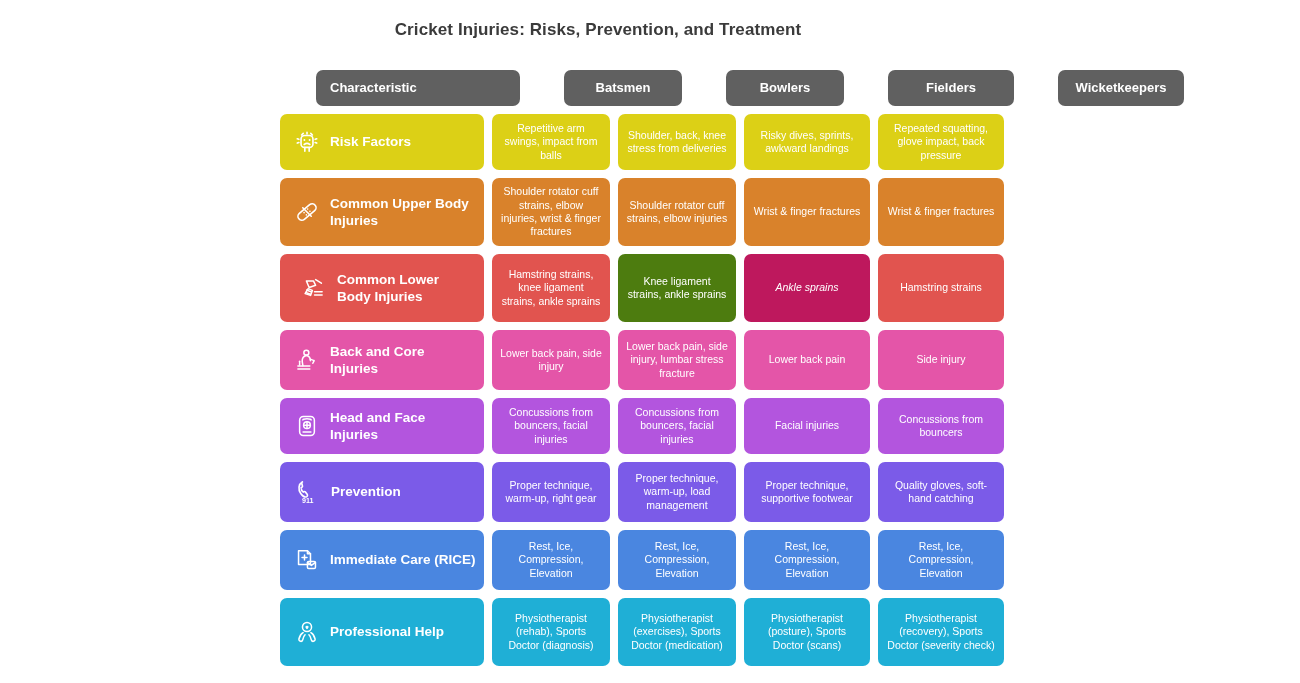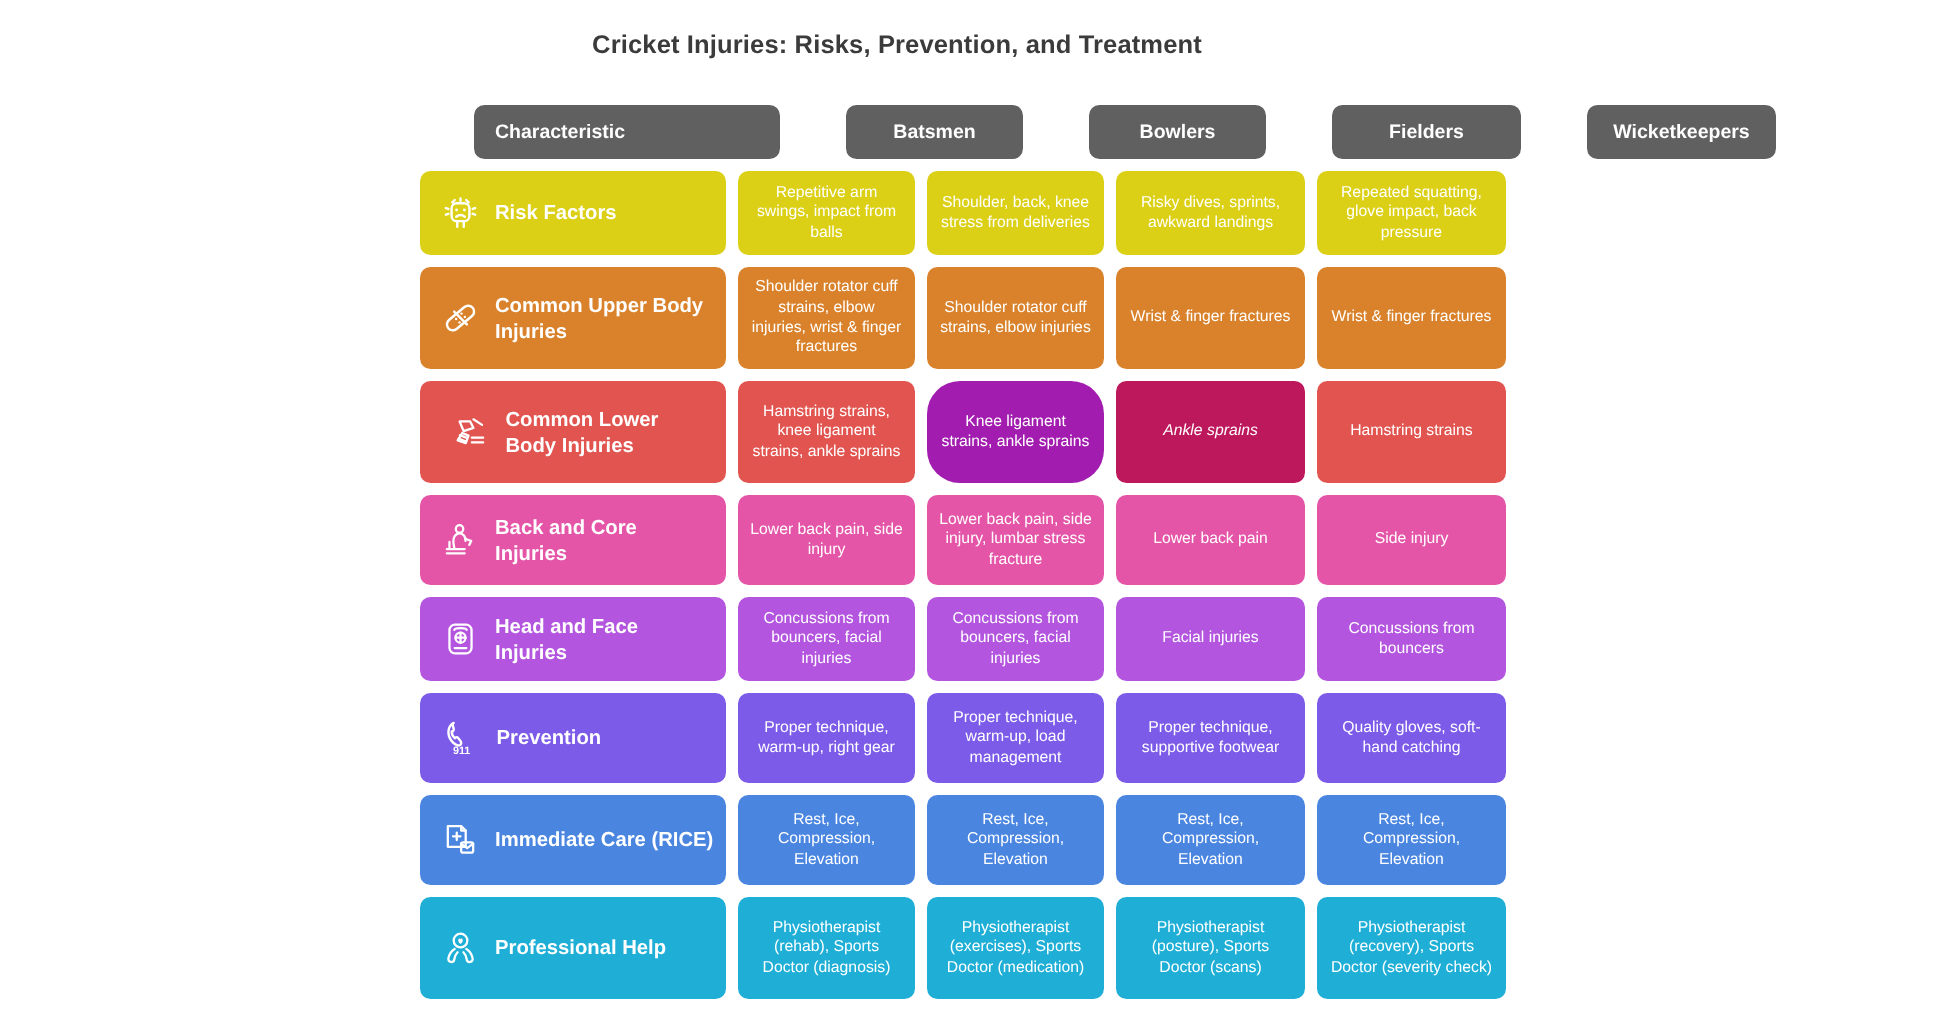--- a/index.html
+++ b/index.html
@@ -170,21 +170,21 @@
             <path d="M13.5 4.2 L18.8 7.6"></path>
             <path d="M6.6 12.6 L10.5 14.2 L8.8 18.8 L3.8 17.2 Z"></path>
             <line x1="5.2" y1="13.9" x2="9.4" y2="15.6"></line>
             <line x1="4.4" y1="16.1" x2="8.6" y2="17.7"></line>
             <path d="M12.5 15.5 L19.5 15.5 M12.5 18.4 L19.5 18.4"></path>
           </svg>
         </span>
         <span class="label-text">Common Lower Body Injuries</span>
       </div>
       <div class="cell col-1 h-r2" style="background: rgb(225, 84, 79);">Hamstring strains, knee ligament strains, ankle sprains</div>
-      <div class="cell col-2 h-r2" style="background: #a21caf; border-radius: 22px;">Knee ligament strains, ankle sprains</div>
+      <div class="cell col-2 h-r2" style="background: #4d7c0f;">Knee ligament strains, ankle sprains</div>
       <div class="cell col-3 h-r2" style="background: #be185d; font-style: italic;">Ankle sprains</div>
       <div class="cell col-4 h-r2" style="background: rgb(225, 84, 79);">Hamstring strains</div>
     </div>
 
     <div class="row data-row">
       <div class="cell label-cell col-0 h-r3" style="background: rgb(228, 85, 168);">
         <span class="ico">
           <svg viewBox="0 0 24 24" fill="none" stroke="#ffffff" stroke-width="1.4" stroke-linecap="round" stroke-linejoin="round">
             <circle cx="11.4" cy="5.2" r="2.3"></circle>
             <path d="M11.4 7.8 C8.6 8.4 7.4 10.6 7.6 13.4 L8.2 17.2"></path>

